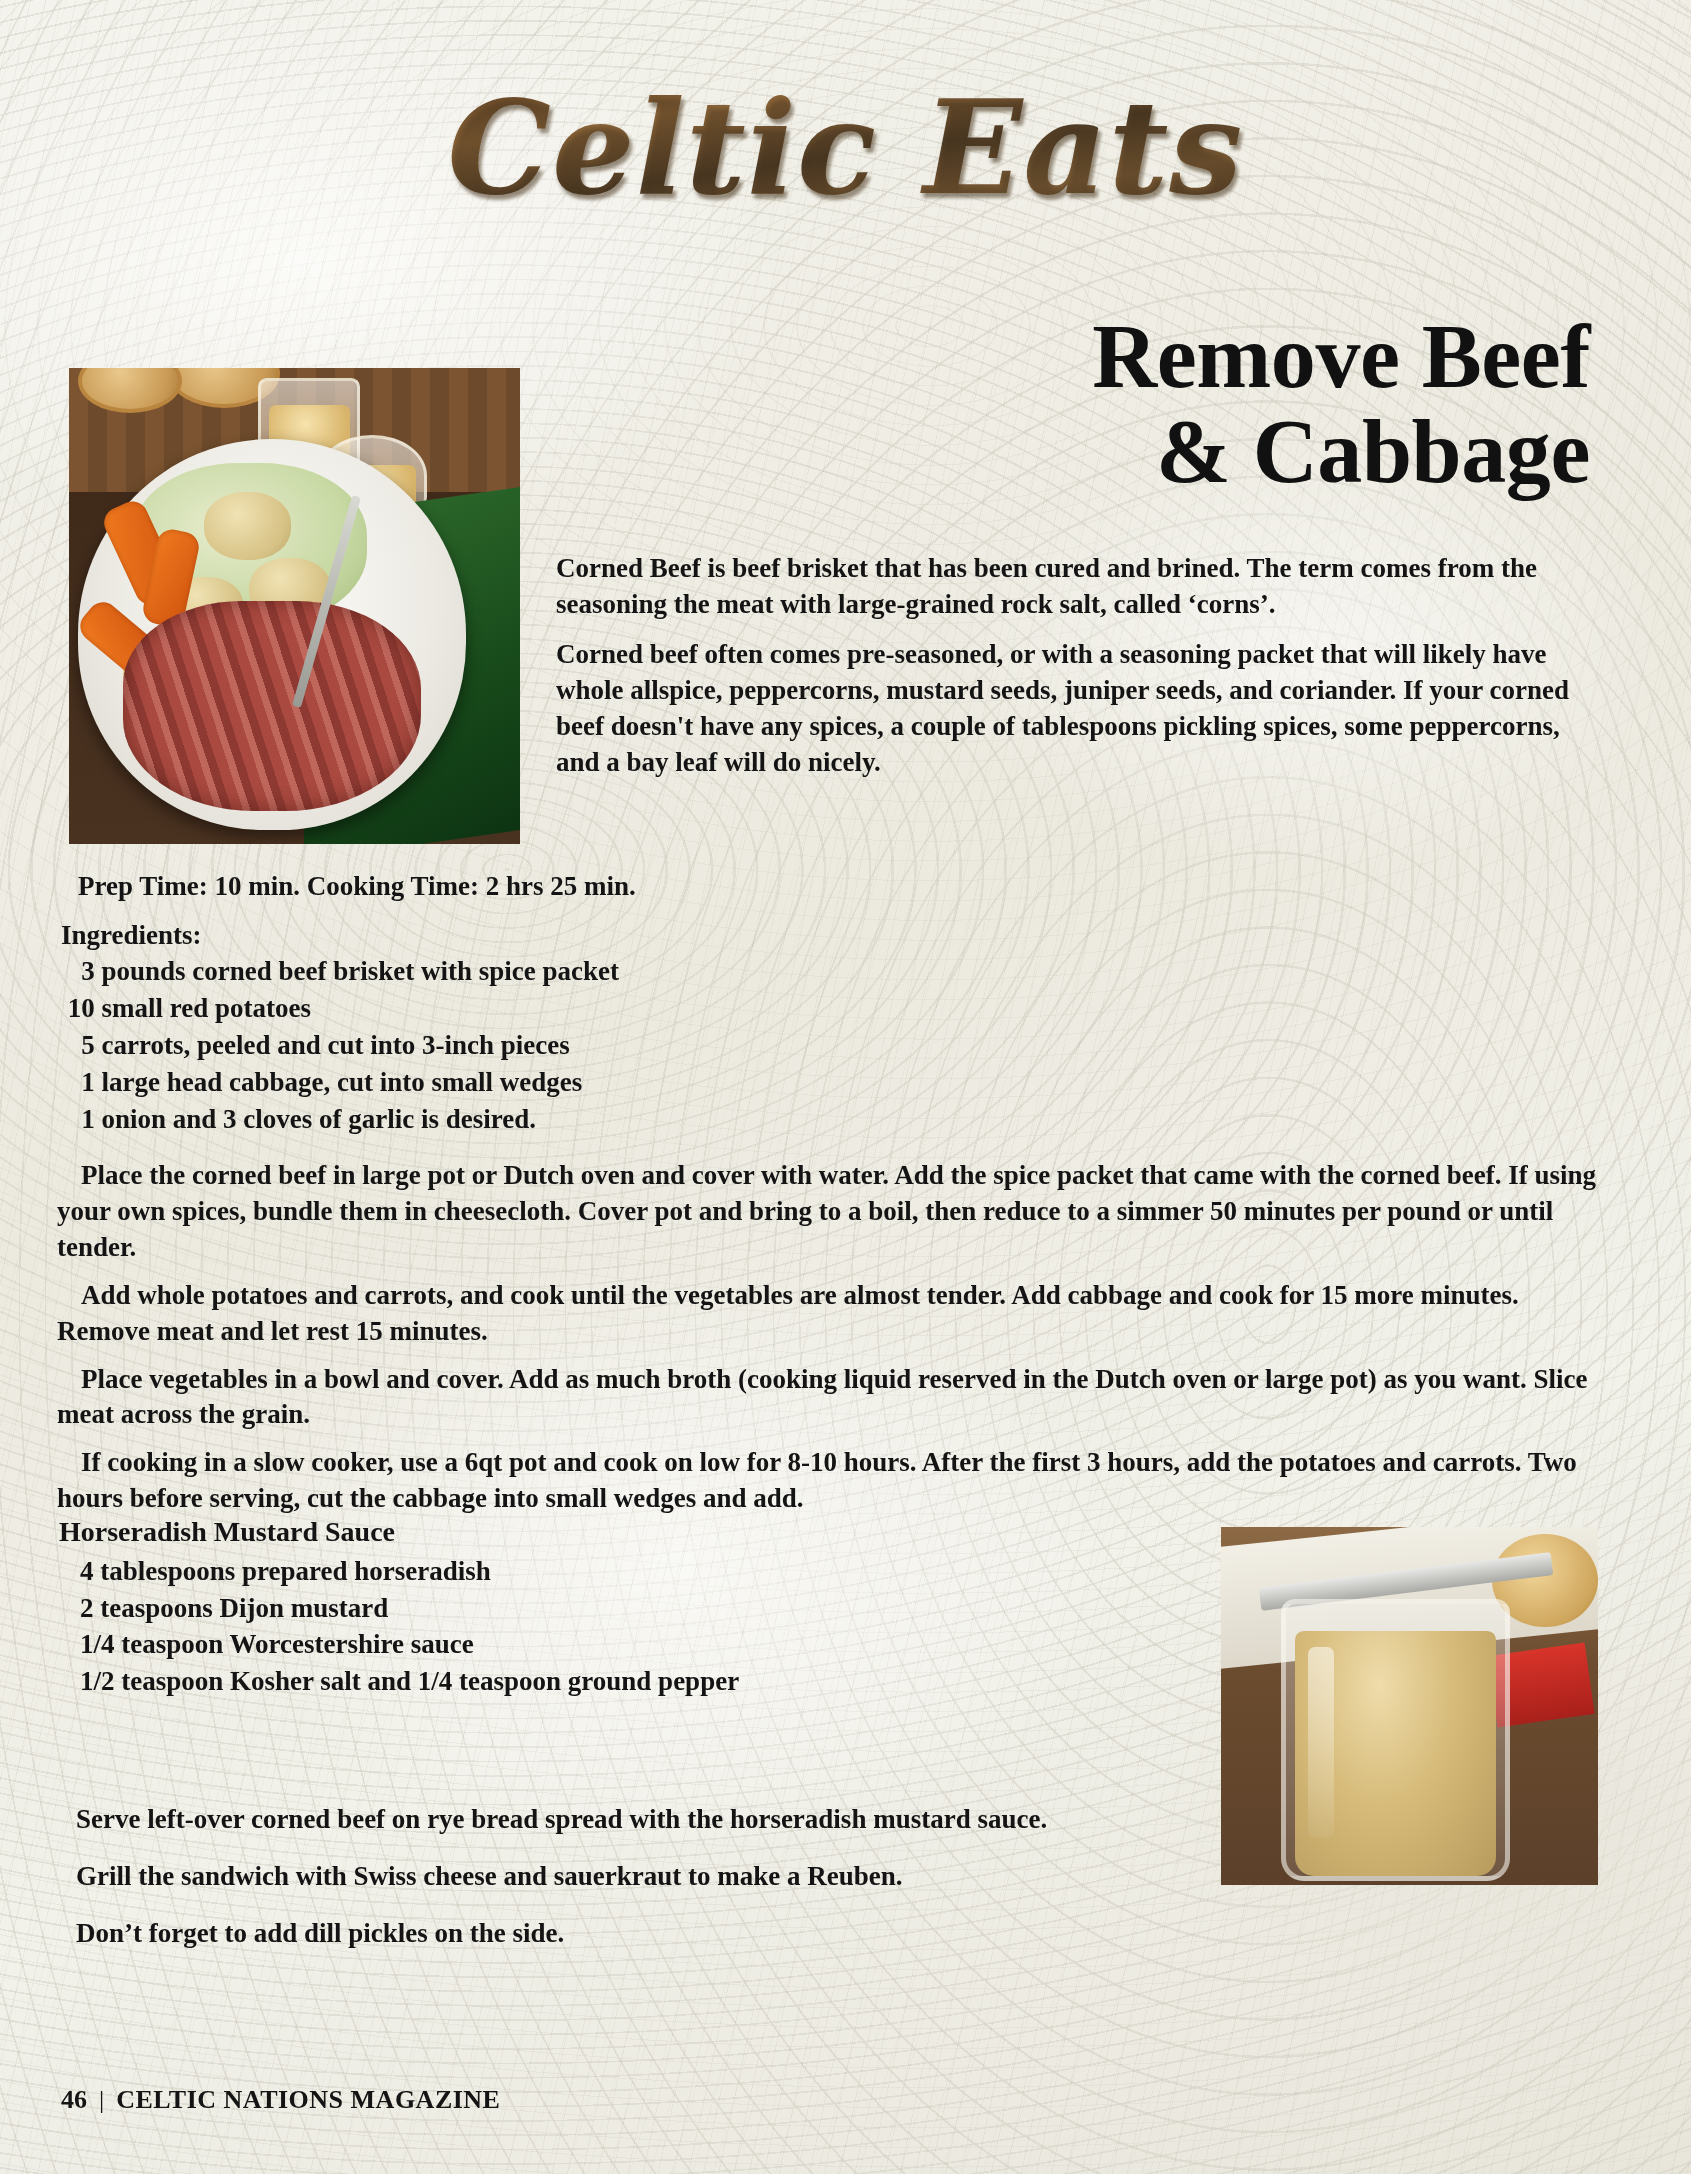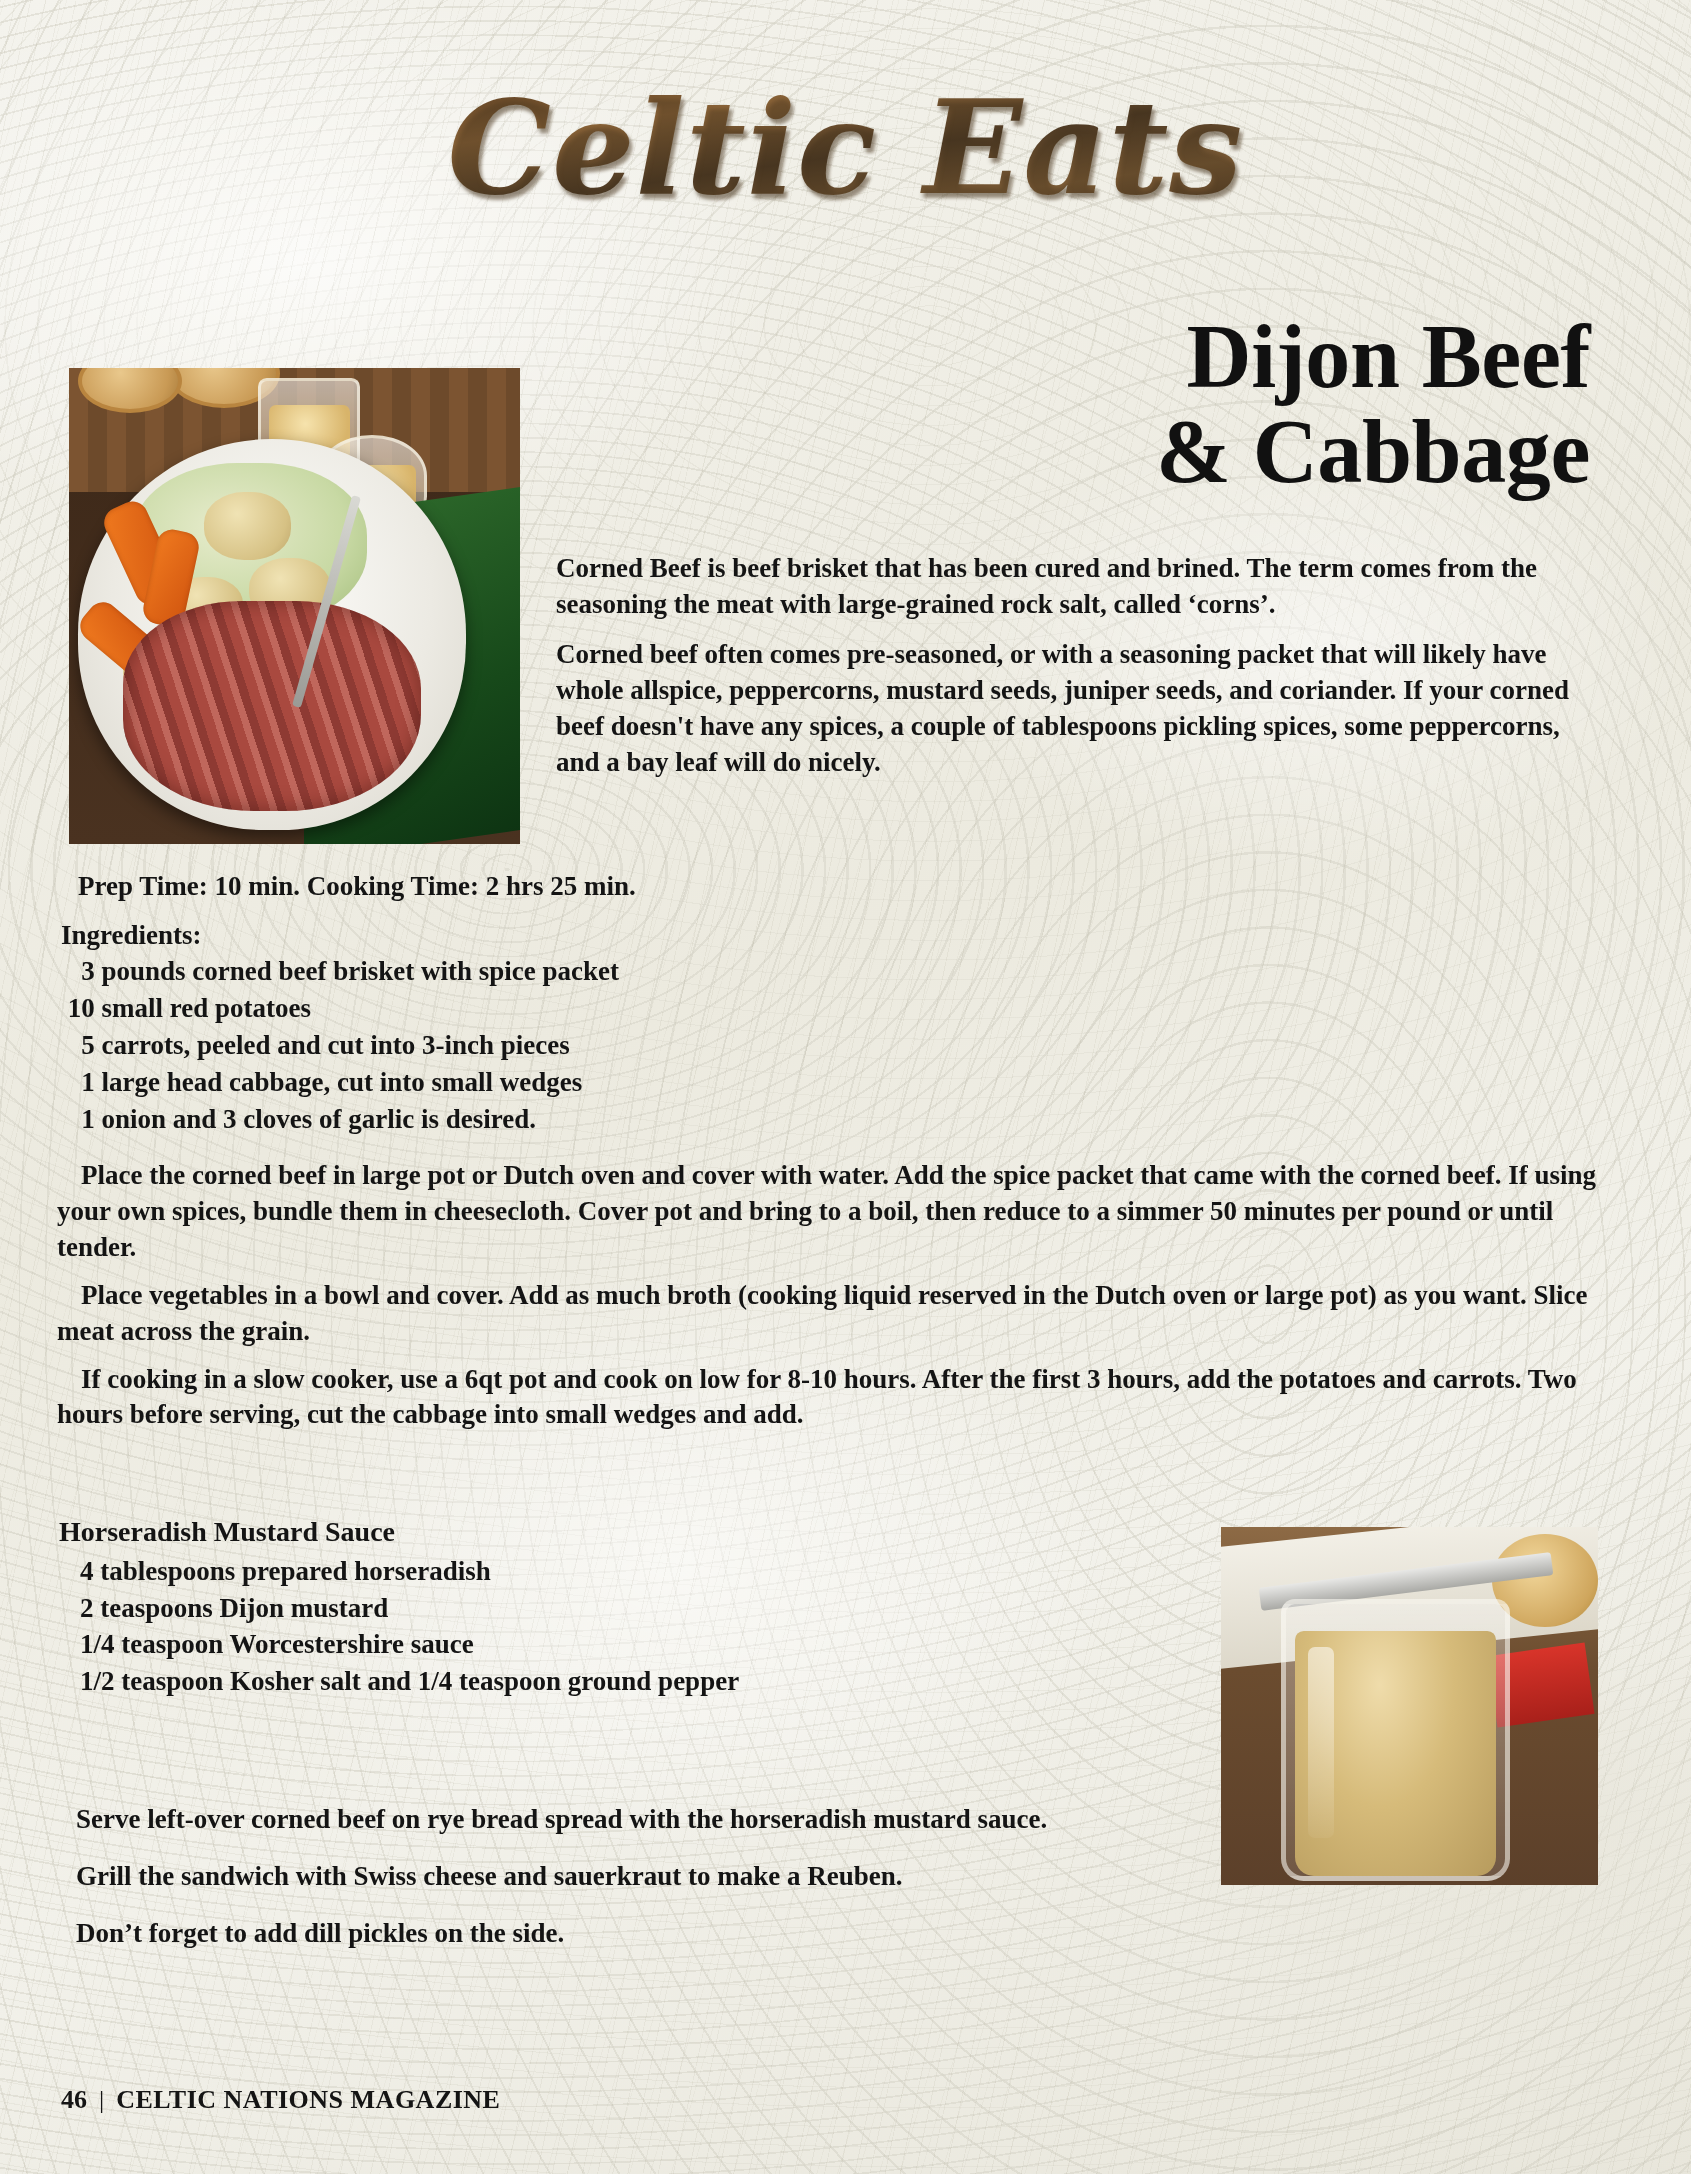--- a/index.html
+++ b/index.html
@@ -392,21 +392,21 @@
 <body>
 
 <div class="page-bg"></div>
 
 <div class="content">
 
   <div class="masthead-shadow">Celtic Eats</div>
   <div class="masthead">Celtic Eats</div>
 
   <div class="recipe-title">
-    <div>Dijon Beef</div>
+    <div>Remove Beef</div>
     <div>&amp; Cabbage</div>
   </div>
 
   <div class="photo photo-main">
     <div class="plate-scene">
       <div class="board"></div>
       <div class="bread1"></div>
       <div class="bread2"></div>
       <div class="jar-a"></div>
       <div class="jar-b"></div>
@@ -438,20 +438,21 @@
   <div class="ingredients-list">
     <div class="li">   3 pounds corned beef brisket with spice packet</div>
     <div class="li"> 10 small red potatoes</div>
     <div class="li">   5 carrots, peeled and cut into 3-inch pieces</div>
     <div class="li">   1 large head cabbage, cut into small wedges</div>
     <div class="li">   1 onion and 3 cloves of garlic is desired.</div>
   </div>
 
   <div class="steps">
     <p>Place the corned beef in large pot or Dutch oven and cover with water. Add the spice packet that came with the corned beef. If using your own spices, bundle them in cheesecloth. Cover pot and bring to a boil, then reduce to a simmer 50 minutes per pound or until tender.</p>
+    <p>Add whole potatoes and carrots, and cook until the vegetables are almost tender. Add cabbage and cook for 15 more minutes. Remove meat and let rest 15 minutes.</p>
     <p>Place vegetables in a bowl and cover. Add as much broth (cooking liquid reserved in the Dutch oven or large pot) as you want. Slice meat across the grain.</p>
     <p>If cooking in a slow cooker, use a 6qt pot and cook on low for 8-10 hours. After the first 3 hours, add the potatoes and carrots. Two hours before serving, cut the cabbage into small wedges and add.</p>
   </div>
 
   <div class="sauce-head">Horseradish Mustard Sauce</div>
   <div class="sauce-list">
     <div class="li">4 tablespoons prepared horseradish</div>
     <div class="li">2 teaspoons Dijon mustard</div>
     <div class="li">1/4 teaspoon Worcestershire sauce</div>
     <div class="li">1/2 teaspoon Kosher salt and 1/4 teaspoon ground pepper</div>

